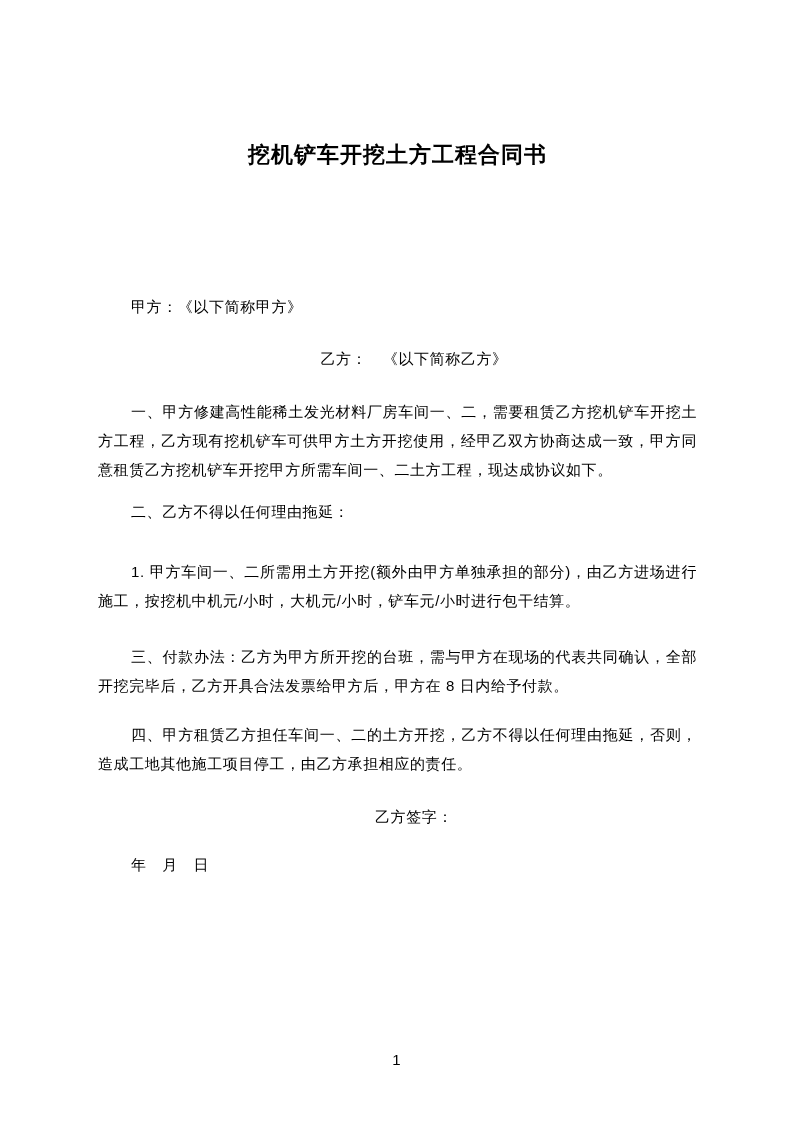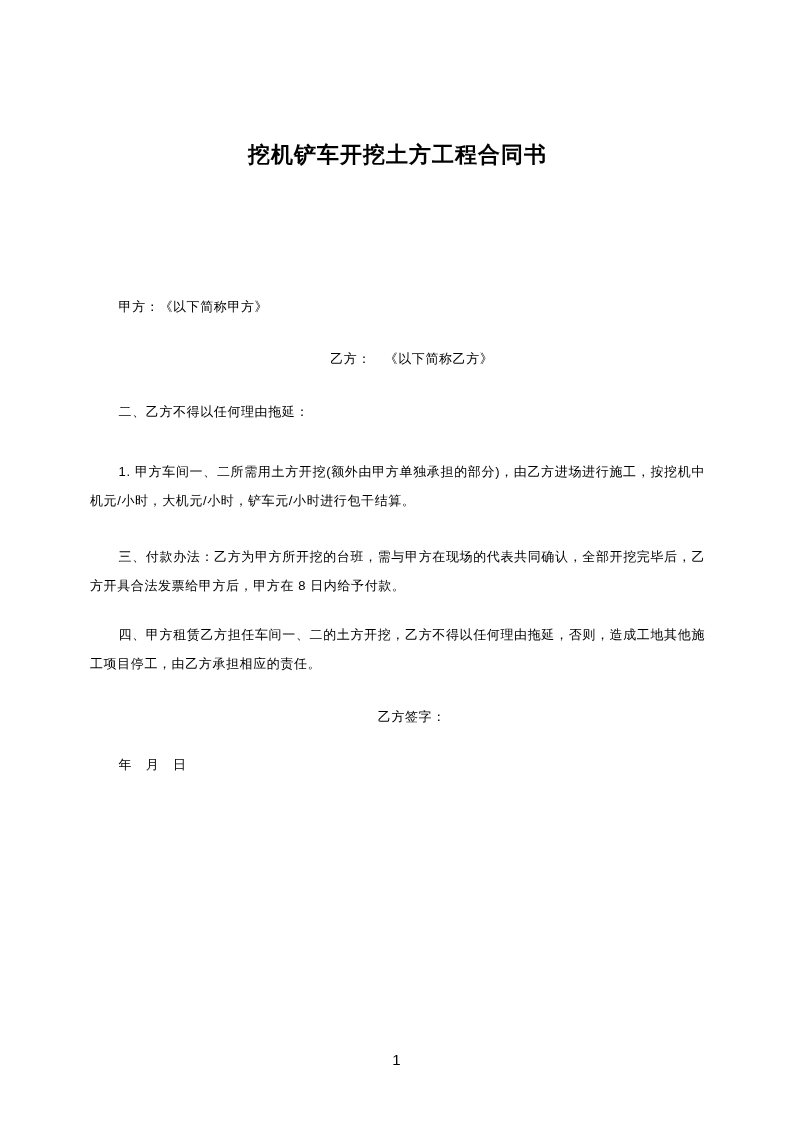--- a/index.html
+++ b/index.html
@@ -21,22 +21,22 @@
   }
   .doc-title {
     margin: 0 0 122px 0;
     font-size: 22px;
     line-height: 30px;
     font-weight: bold;
     text-align: center;
     letter-spacing: 1px;
   }
   .line, .para {
-    margin: 0;
-    font-size: 13px;
+    margin: 8px;
+    font-size: 15px;
     line-height: 29px;
     letter-spacing: 0.6px;
     text-indent: 2.2em;
   }
   .para {
     text-align: justify;
   }
   .party-a { margin-bottom: 23px; }
   .party-b { margin-bottom: 24px; text-align: center; }
   .para-1 { margin-bottom: 13px; }
@@ -63,20 +63,21 @@
 <body>
 
 <div class="page">
 
   <h1 class="doc-title">挖机铲车开挖土方工程合同书</h1>
 
   <p class="line party-a">甲方：《以下简称甲方》</p>
 
   <p class="line party-b">乙方：　《以下简称乙方》</p>
 
+  <p class="para para-1">一、甲方修建高性能稀土发光材料厂房车间一、二，需要租赁乙方挖机铲车开挖土方工程，乙方现有挖机铲车可供甲方土方开挖使用，经甲乙双方协商达成一致，甲方同意租赁乙方挖机铲车开挖甲方所需车间一、二土方工程，现达成协议如下。</p>
 
   <p class="para para-2">二、乙方不得以任何理由拖延：</p>
 
   <p class="para para-3">1. 甲方车间一、二所需用土方开挖(额外由甲方单独承担的部分)，由乙方进场进行施工，按挖机中机元/小时，大机元/小时，铲车元/小时进行包干结算。</p>
 
   <p class="para para-4">三、付款办法：乙方为甲方所开挖的台班，需与甲方在现场的代表共同确认，全部开挖完毕后，乙方开具合法发票给甲方后，甲方在 8 日内给予付款。</p>
 
   <p class="para para-5">四、甲方租赁乙方担任车间一、二的土方开挖，乙方不得以任何理由拖延，否则，造成工地其他施工项目停工，由乙方承担相应的责任。</p>
 
 

